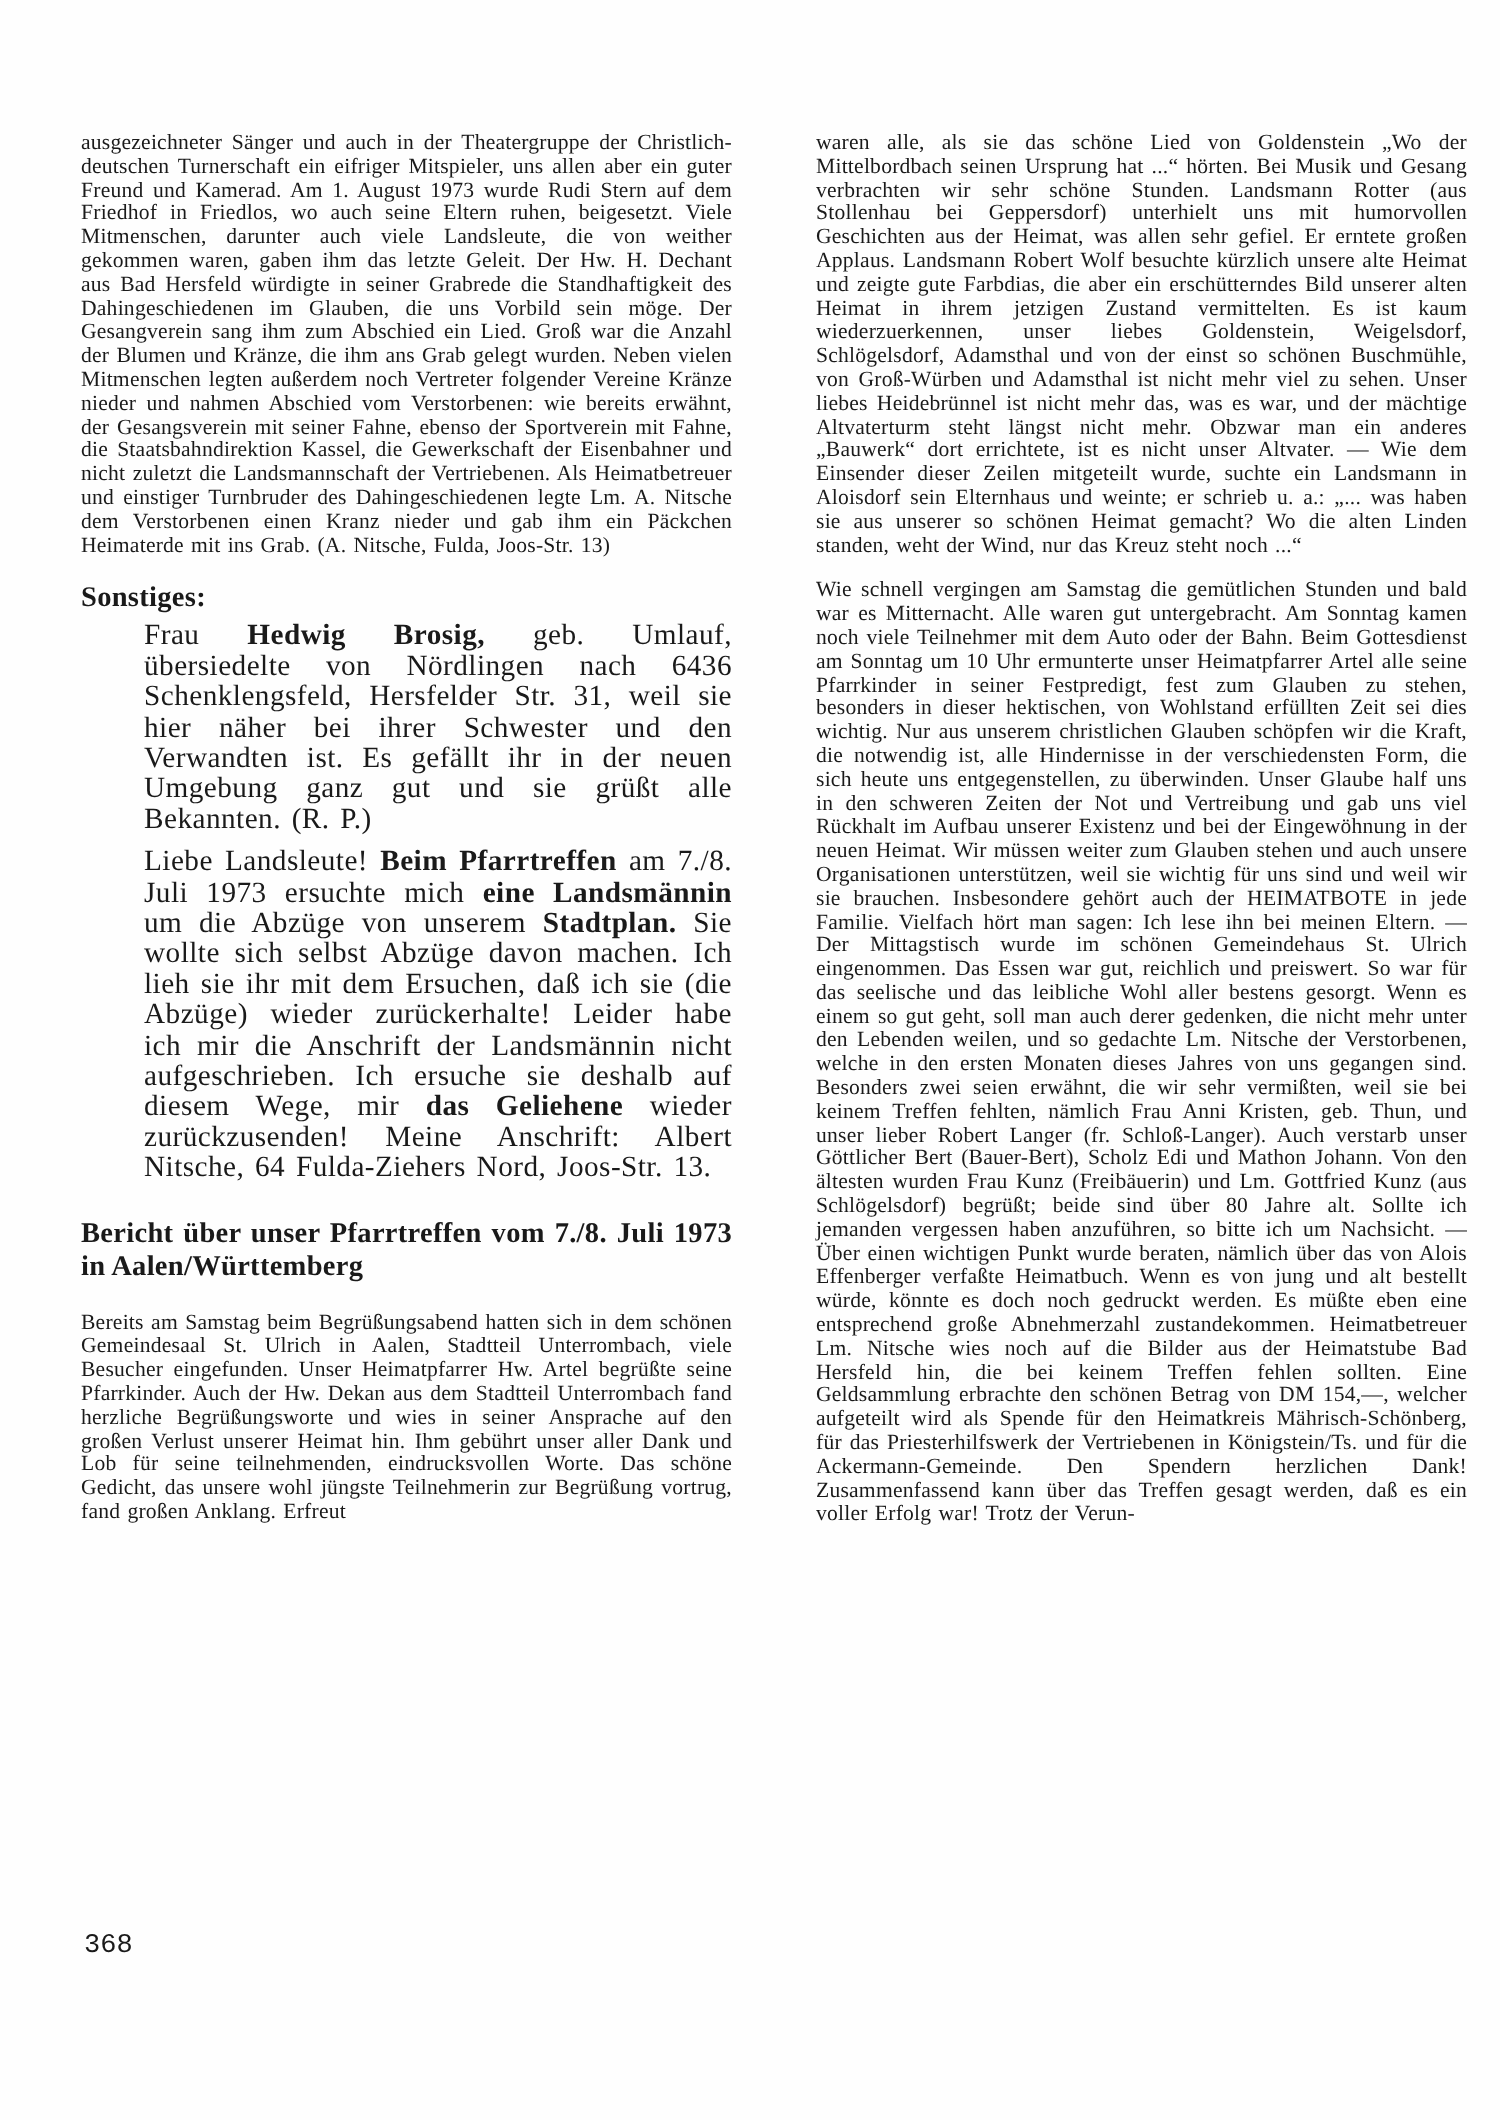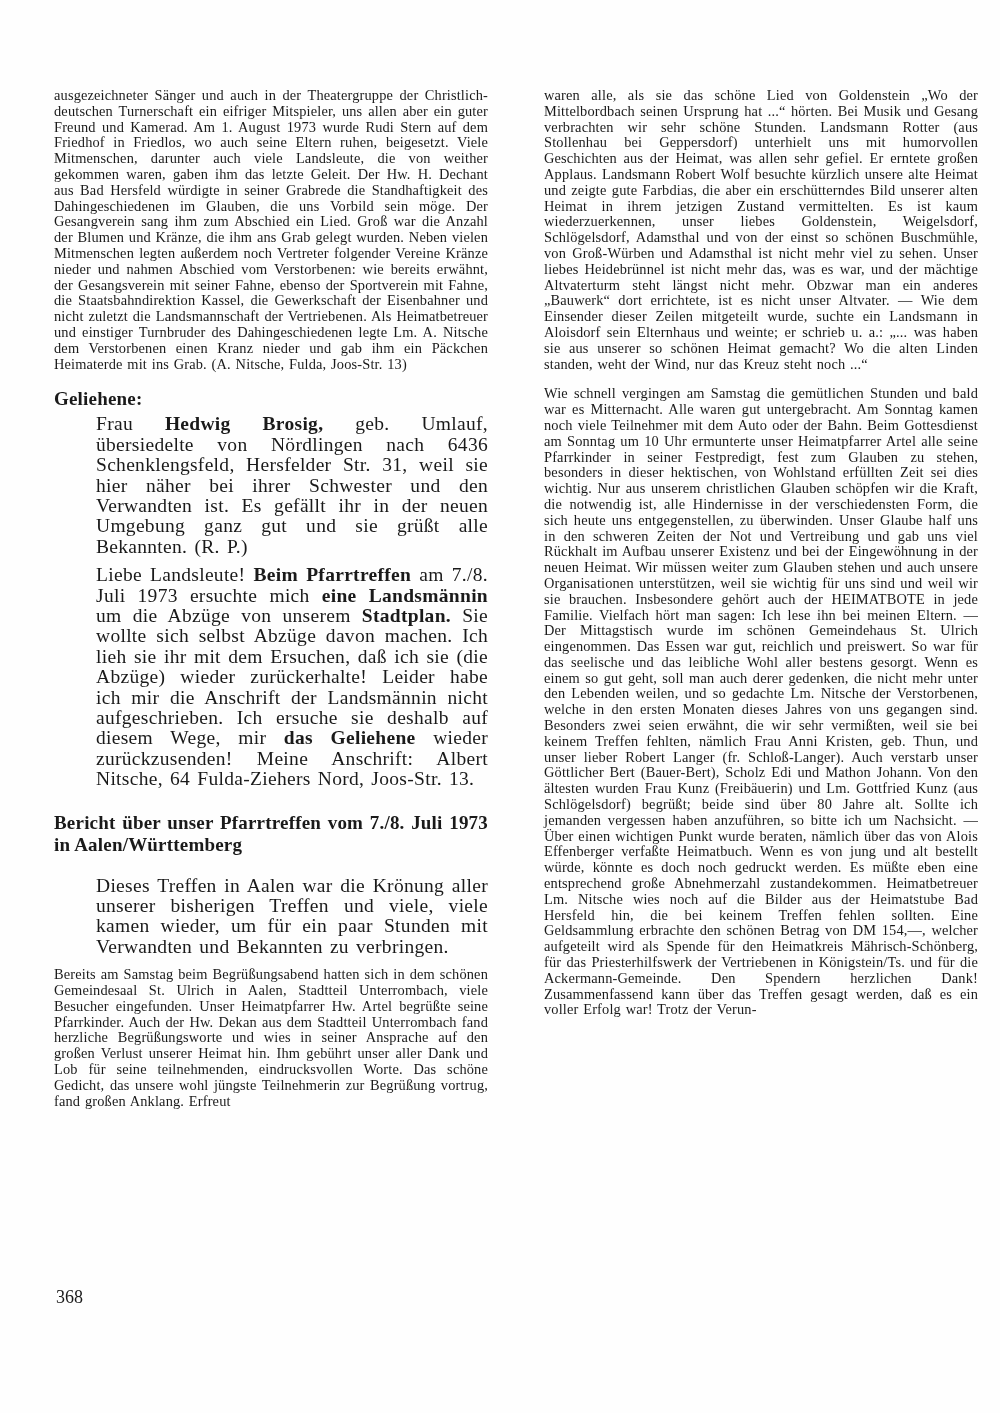--- a/index.html
+++ b/index.html
@@ -18,49 +18,48 @@
     font-family:"Liberation Serif","DejaVu Serif",serif;
     font-size:19.5px; line-height:20.4px; letter-spacing:0.3px;
     word-spacing:2px;
     margin-left:42px;
   }
   h2 {
     font-family:"Liberation Serif","DejaVu Serif",serif;
     font-weight:bold; margin:0; letter-spacing:0.2px;
   }
   .h-sonst { font-size:19px; line-height:22px; margin-top:16px; margin-bottom:4px; }
-  .h-bericht { font-size:19px; line-height:22px; margin-top:22px; margin-bottom:20px; text-align:justify; }
+  .h-bericht { font-size:19px; line-height:22px; margin-top:22px; margin-bottom:9px; text-align:justify; }
   .gap { height:8px; }
   .gap-sm { height:10px; }
   .gap-md { height:14px; }
   b { font-weight:bold; }
   .pagenum {
     position:absolute; left:56px; top:1287px;
-    font-family:Liberation Serif, serif; font-size:18px;text-align:center;
+    font-family:Liberation Mono, monospace; font-size:18px;text-align:center;
   }
 </style>
 </head>
 <body>
 
 <div class="page">
 
   <div class="col col-left">
     <p class="small">ausgezeichneter Sänger und auch in der Theatergruppe der Christlich-deutschen Turnerschaft ein eifriger Mitspieler, uns allen aber ein guter Freund und Kamerad. Am 1. August 1973 wurde Rudi Stern auf dem Friedhof in Friedlos, wo auch seine Eltern ruhen, beigesetzt. Viele Mitmenschen, darunter auch viele Landsleute, die von weither gekommen waren, gaben ihm das letzte Geleit. Der Hw. H. Dechant aus Bad Hersfeld würdigte in seiner Grabrede die Standhaftigkeit des Dahingeschiedenen im Glauben, die uns Vorbild sein möge. Der Gesangverein sang ihm zum Abschied ein Lied. Groß war die Anzahl der Blumen und Kränze, die ihm ans Grab gelegt wurden. Neben vielen Mitmenschen legten außerdem noch Vertreter folgender Vereine Kränze nieder und nahmen Abschied vom Verstorbenen: wie bereits erwähnt, der Gesangsverein mit seiner Fahne, ebenso der Sportverein mit Fahne, die Staatsbahndirektion Kassel, die Gewerkschaft der Eisenbahner und nicht zuletzt die Landsmannschaft der Vertriebenen. Als Heimatbetreuer und einstiger Turnbruder des Dahingeschiedenen legte Lm. A. Nitsche dem Verstorbenen einen Kranz nieder und gab ihm ein Päckchen Heimaterde mit ins Grab. (A. Nitsche, Fulda, Joos-Str. 13)</p>
 
-    <h2 class="h-sonst">Geliehene:</h2>
+    <h2 class="h-sonst">Sonstiges:</h2>
 
     <p class="large"><span>Frau </span><b>Hedwig Brosig,</b><span> geb. Umlauf, übersiedelte von Nördlingen nach 6436 Schenklengsfeld, Hersfelder Str. 31, weil sie hier näher bei ihrer Schwester und den Verwandten ist. Es gefällt ihr in der neuen Umgebung ganz gut und sie grüßt alle Bekannten. (R. P.)</span></p>
 
     <div class="gap"></div>
 
     <p class="large"><span>Liebe Landsleute! </span><b>Beim Pfarrtreffen</b><span> am 7./8. Juli 1973 ersuchte mich </span><b>eine Landsmännin</b><span> um die Abzüge von unserem </span><b>Stadtplan.</b><span> Sie wollte sich selbst Abzüge davon machen. Ich lieh sie ihr mit dem Ersuchen, daß ich sie (die Abzüge) wieder zurückerhalte! Leider habe ich mir die Anschrift der Landsmännin nicht aufgeschrieben. Ich ersuche sie deshalb auf diesem Wege, mir </span><b>das Geliehene</b><span> wieder zurückzusenden! Meine Anschrift: Albert Nitsche, 64 Fulda-Ziehers Nord, Joos-Str. 13.</span></p>
 
     <h2 class="h-bericht">Bericht über unser Pfarrtreffen vom 7./8. Juli 1973 in Aalen/Württemberg</h2>
 
-    <p class="large">Dieses Treffen in Aalen war die Krönung aller unserer bisherigen Treffen und viele, viele kamen wieder, um für ein paar Stunden mit Verwandten und Bekannten zu verbringen.</p>
 
     <div class="gap-sm"></div>
 
     <p class="small">Bereits am Samstag beim Begrüßungsabend hatten sich in dem schönen Gemeindesaal St. Ulrich in Aalen, Stadtteil Unterrombach, viele Besucher eingefunden. Unser Heimatpfarrer Hw. Artel begrüßte seine Pfarrkinder. Auch der Hw. Dekan aus dem Stadtteil Unterrombach fand herzliche Begrüßungsworte und wies in seiner Ansprache auf den großen Verlust unserer Heimat hin. Ihm gebührt unser aller Dank und Lob für seine teilnehmenden, eindrucksvollen Worte. Das schöne Gedicht, das unsere wohl jüngste Teilnehmerin zur Begrüßung vortrug, fand großen Anklang. Erfreut</p>
   </div>
 
   <div class="col col-right">
     <p class="small">waren alle, als sie das schöne Lied von Goldenstein „Wo der Mittelbordbach seinen Ursprung hat ...“ hörten. Bei Musik und Gesang verbrachten wir sehr schöne Stunden. Landsmann Rotter (aus Stollenhau bei Geppersdorf) unterhielt uns mit humorvollen Geschichten aus der Heimat, was allen sehr gefiel. Er erntete großen Applaus. Landsmann Robert Wolf besuchte kürzlich unsere alte Heimat und zeigte gute Farbdias, die aber ein erschütterndes Bild unserer alten Heimat in ihrem jetzigen Zustand vermittelten. Es ist kaum wiederzuerkennen, unser liebes Goldenstein, Weigelsdorf, Schlögelsdorf, Adamsthal und von der einst so schönen Buschmühle, von Groß-Würben und Adamsthal ist nicht mehr viel zu sehen. Unser liebes Heidebrünnel ist nicht mehr das, was es war, und der mächtige Altvaterturm steht längst nicht mehr. Obzwar man ein anderes „Bauwerk“ dort errichtete, ist es nicht unser Altvater. — Wie dem Einsender dieser Zeilen mitgeteilt wurde, suchte ein Landsmann in Aloisdorf sein Elternhaus und weinte; er schrieb u. a.: „... was haben sie aus unserer so schönen Heimat gemacht? Wo die alten Linden standen, weht der Wind, nur das Kreuz steht noch ...“</p>
     <div class="gap-md"></div>
     <p class="small">Wie schnell vergingen am Samstag die gemütlichen Stunden und bald war es Mitternacht. Alle waren gut untergebracht. Am Sonntag kamen noch viele Teilnehmer mit dem Auto oder der Bahn. Beim Gottesdienst am Sonntag um 10 Uhr ermunterte unser Heimatpfarrer Artel alle seine Pfarrkinder in seiner Festpredigt, fest zum Glauben zu stehen, besonders in dieser hektischen, von Wohlstand erfüllten Zeit sei dies wichtig. Nur aus unserem christlichen Glauben schöpfen wir die Kraft, die notwendig ist, alle Hindernisse in der verschiedensten Form, die sich heute uns entgegenstellen, zu überwinden. Unser Glaube half uns in den schweren Zeiten der Not und Vertreibung und gab uns viel Rückhalt im Aufbau unserer Existenz und bei der Eingewöhnung in der neuen Heimat. Wir müssen weiter zum Glauben stehen und auch unsere Organisationen unterstützen, weil sie wichtig für uns sind und weil wir sie brauchen. Insbesondere gehört auch der HEIMATBOTE in jede Familie. Vielfach hört man sagen: Ich lese ihn bei meinen Eltern. — Der Mittagstisch wurde im schönen Gemeindehaus St. Ulrich eingenommen. Das Essen war gut, reichlich und preiswert. So war für das seelische und das leibliche Wohl aller bestens gesorgt. Wenn es einem so gut geht, soll man auch derer gedenken, die nicht mehr unter den Lebenden weilen, und so gedachte Lm. Nitsche der Verstorbenen, welche in den ersten Monaten dieses Jahres von uns gegangen sind. Besonders zwei seien erwähnt, die wir sehr vermißten, weil sie bei keinem Treffen fehlten, nämlich Frau Anni Kristen, geb. Thun, und unser lieber Robert Langer (fr. Schloß-Langer). Auch verstarb unser Göttlicher Bert (Bauer-Bert), Scholz Edi und Mathon Johann. Von den ältesten wurden Frau Kunz (Freibäuerin) und Lm. Gottfried Kunz (aus Schlögelsdorf) begrüßt; beide sind über 80 Jahre alt. Sollte ich jemanden vergessen haben anzuführen, so bitte ich um Nachsicht. — Über einen wichtigen Punkt wurde beraten, nämlich über das von Alois Effenberger verfaßte Heimatbuch. Wenn es von jung und alt bestellt würde, könnte es doch noch gedruckt werden. Es müßte eben eine entsprechend große Abnehmerzahl zustandekommen. Heimatbetreuer Lm. Nitsche wies noch auf die Bilder aus der Heimatstube Bad Hersfeld hin, die bei keinem Treffen fehlen sollten. Eine Geldsammlung erbrachte den schönen Betrag von DM 154,—, welcher aufgeteilt wird als Spende für den Heimatkreis Mährisch-Schönberg, für das Priesterhilfswerk der Vertriebenen in Königstein/Ts. und für die Ackermann-Gemeinde. Den Spendern herzlichen Dank! Zusammenfassend kann über das Treffen gesagt werden, daß es ein voller Erfolg war! Trotz der Verun-</p>

